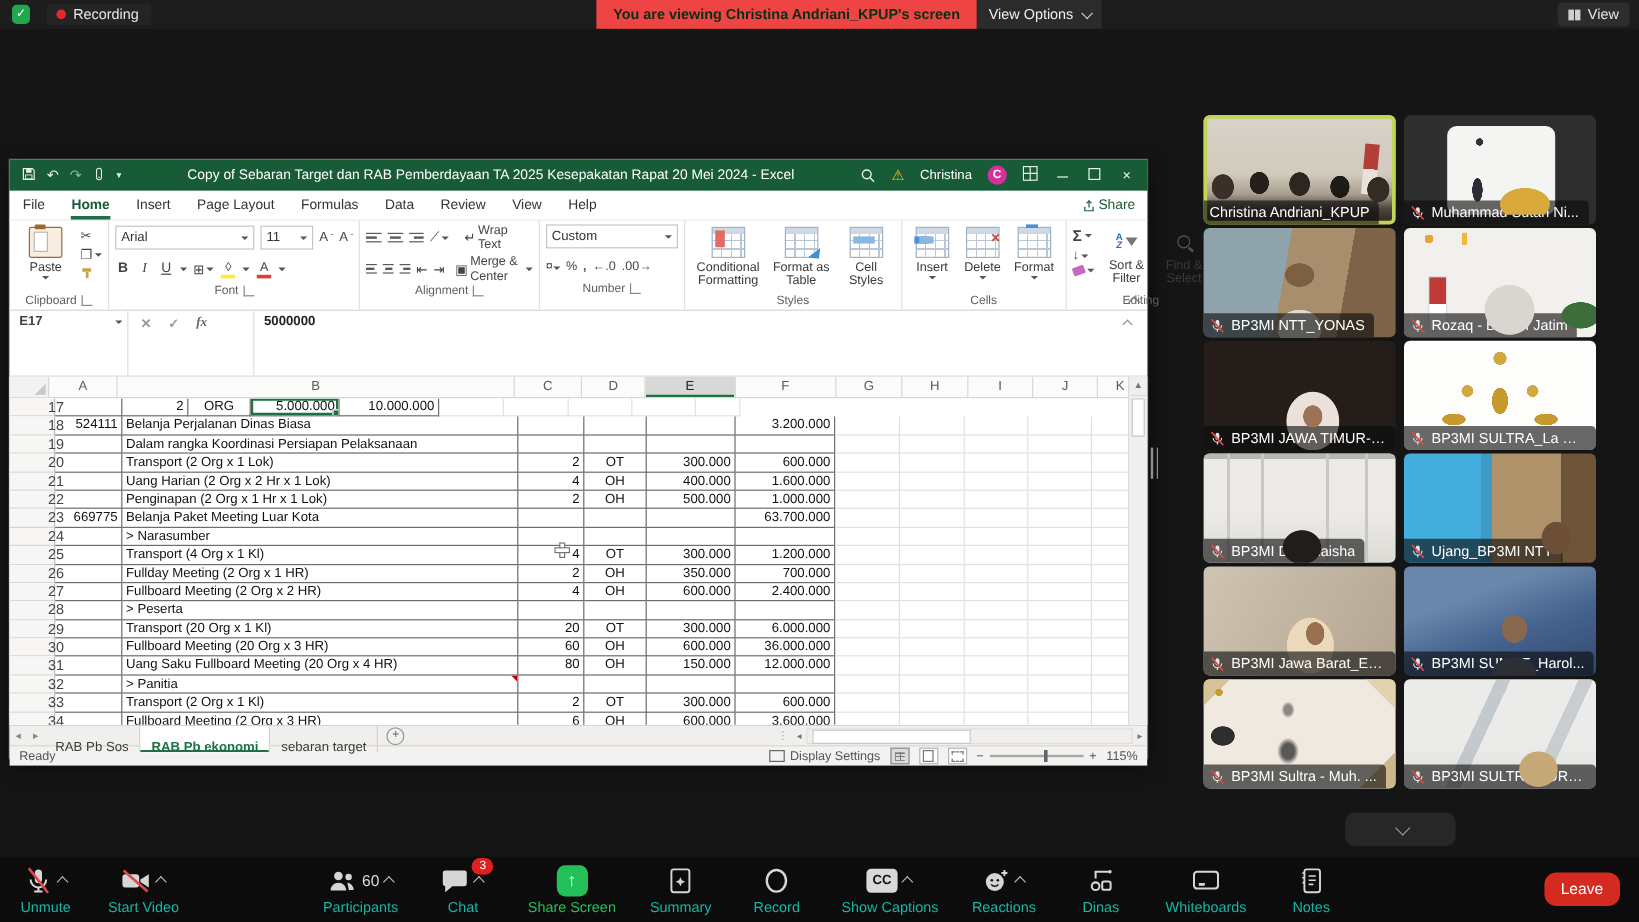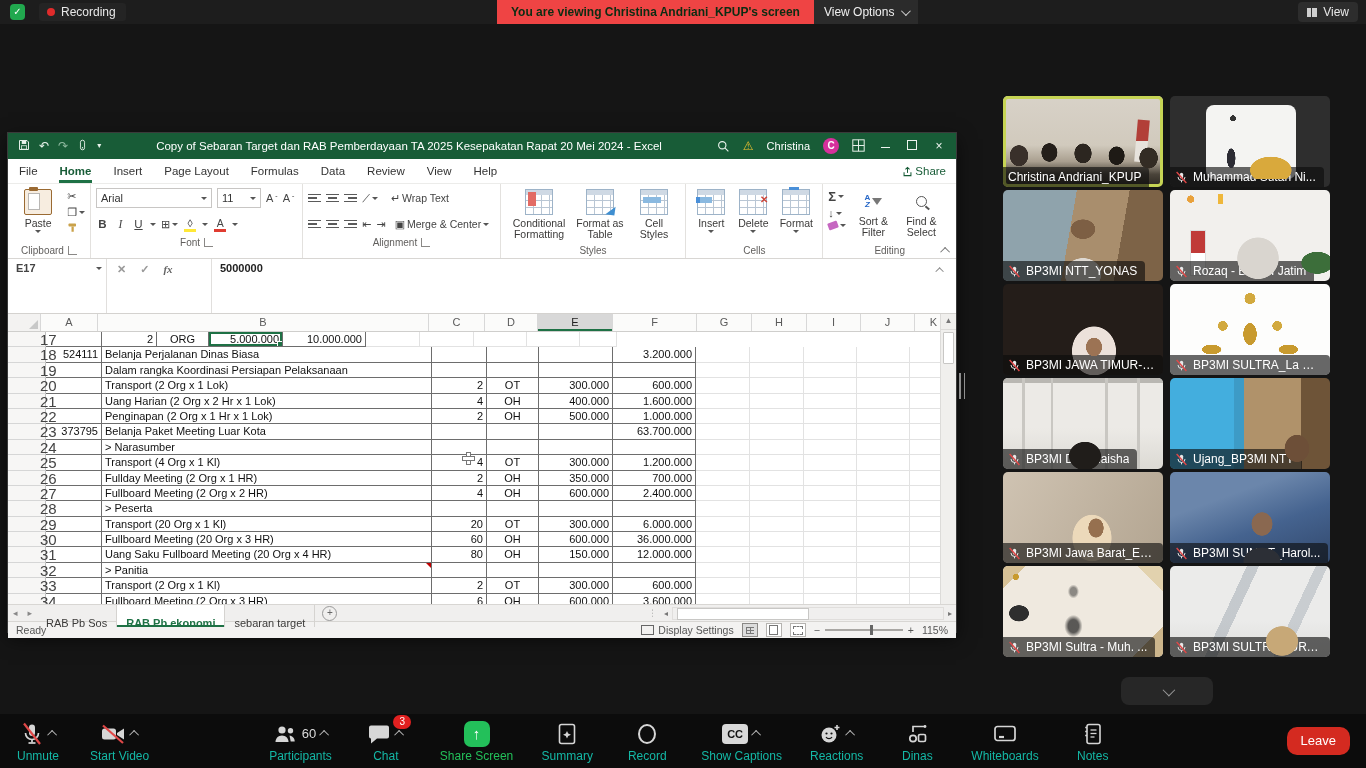--- a/index.html
+++ b/index.html
@@ -98,21 +98,21 @@
   .xl-sheet{position:relative;background:#fff;}
   .xl-colhead{display:flex;height:17px;background:#fbfbfa;border-bottom:1px solid #cfcecc;font-size:11px;color:#5a5a5a;}
   .ch{border-right:1px solid #d8d8d8;text-align:center;line-height:16px;}
   .ch.sel{background:#d8d8d8;color:#222;box-shadow:inset 0 -2px 0 #1e7145;}
   .corner{background:#f3f2f1;position:relative;}
   .corner::after{content:"";position:absolute;right:2px;bottom:2px;border-left:9px solid transparent;border-bottom:9px solid #c8c8c8;}
   .w-rn{width:32px;} .w-a{width:56px;} .w-b{width:330px;} .w-c{width:55px;} .w-d{width:52px;}
   .w-e{width:74px;} .w-f{width:83px;} .w-g{width:54px;} .w-h{width:54px;} .w-i{width:53px;} .w-j{width:53px;} .w-k{width:37px;border-right:none;}
   .xl-rows{height:272px;overflow:hidden;background:#fff;}
   .grow{display:flex;height:15.4px;line-height:15px;font-size:11px;color:#111;}
-  .rn{background:#f7f6f5;color:#444;text-align:right;padding-right:5px;border-right:1px solid #bfbfbf;border-bottom:1px solid #d6d6d6;box-sizing:border-box;font-size:15px;padding-left:32px;}
+  .rn{background:#f7f6f5;color:#444;text-align:right;padding-right:5px;border-right:1px solid #bfbfbf;border-bottom:1px solid #d6d6d6;box-sizing:border-box;font-size:12px;padding-left:32px;}
   .cell{box-sizing:border-box;border-right:1px solid #6d6d6d;border-bottom:1px solid #6d6d6d;padding:0 3px;white-space:nowrap;overflow:hidden;position:relative;}
   .cell.plain{border-right:1px solid #e2e2e2;border-bottom:1px solid #e2e2e2;}
   .cell.num{text-align:right;} .cell.ctr{text-align:center;}
   .cell.note::after{content:"";position:absolute;right:0;top:0;border-left:5px solid transparent;border-top:5px solid #c00000;}
   .cell.selcell{box-shadow:inset 0 0 0 2px #1e7145;}
   .cell.selcell::after{content:"";position:absolute;right:-1px;bottom:-1px;width:4px;height:4px;background:#1e7145;border:1px solid #fff;}
   .vscroll{position:absolute;right:0;top:0;width:15px;bottom:0;background:#f0efed;border-left:1px solid #dcdbd9;}
   .vs-up{height:15px;border-bottom:1px solid #dcdbd9;color:#777;font-size:8px;text-align:center;line-height:14px;}
   .vs-thumb{margin:2px 2px;height:30px;background:#fff;border:1px solid #c8c7c5;border-radius:1px;}
   .cursor-plus{position:absolute;pointer-events:none;}
@@ -434,20 +434,39 @@
             <span class="mini">⇥</span>
             <span class="mini" style="margin-left:4px;">▣ <span style="font-size:10.5px;">Merge &amp; Center</span><span class="dd"></span></span>
           </div>
         </div>
         <div class="rgrp-label">
             <span>Alignment</span>
             <span class="dlgl"></span>
           </div>
       </div>
 
+      <div class="rgrp" style="width:112px;">
+        <div style="display:flex;flex-direction:column;gap:4px;width:100%;">
+          <div class="combo" style="width:100px;">
+              <span>Custom</span>
+              <span class="dd"></span>
+            </div>
+          <div class="minirow">
+            <span class="num-ic">¤<span class="dd"></span></span>
+            <span class="num-ic">%</span>
+            <span class="num-ic" style="font-weight:bold;">,</span>
+            <span class="num-ic">←.0</span>
+            <span class="num-ic">.00→</span>
+          </div>
+        </div>
+        <div class="rgrp-label">
+            <span>Number</span>
+            <span class="dlgl"></span>
+          </div>
+      </div>
 
       <div class="rgrp" style="width:178px;">
         <div class="rgrp-body" style="justify-content:center;gap:2px;">
           <div class="bigbtn" style="width:62px;">
             <span class="bicon grid-ic gi-red"></span>
             <span>Conditional Formatting</span>
           </div>
           <div class="bigbtn" style="width:56px;">
             <span class="bicon grid-ic gi-brush"></span>
             <span>Format as Table</span>
@@ -627,21 +646,21 @@
             <div class="cell w-e num">500.000</div>
             <div class="cell w-f num">1.000.000</div>
             <div class="cell plain w-g"></div>
             <div class="cell plain w-h"></div>
             <div class="cell plain w-i"></div>
             <div class="cell plain w-j"></div>
             <div class="cell plain w-k"></div>
           </div>
           <div class="grow">
             <div class="rn w-rn">23</div>
-            <div class="cell w-a num">373795</div>
+            <div class="cell w-a num">669775</div>
             <div class="cell w-b txt">Belanja Paket Meeting Luar Kota</div>
             <div class="cell w-c num"></div>
             <div class="cell w-d ctr"></div>
             <div class="cell w-e num"></div>
             <div class="cell w-f num">63.700.000</div>
             <div class="cell plain w-g"></div>
             <div class="cell plain w-h"></div>
             <div class="cell plain w-i"></div>
             <div class="cell plain w-j"></div>
             <div class="cell plain w-k"></div>

